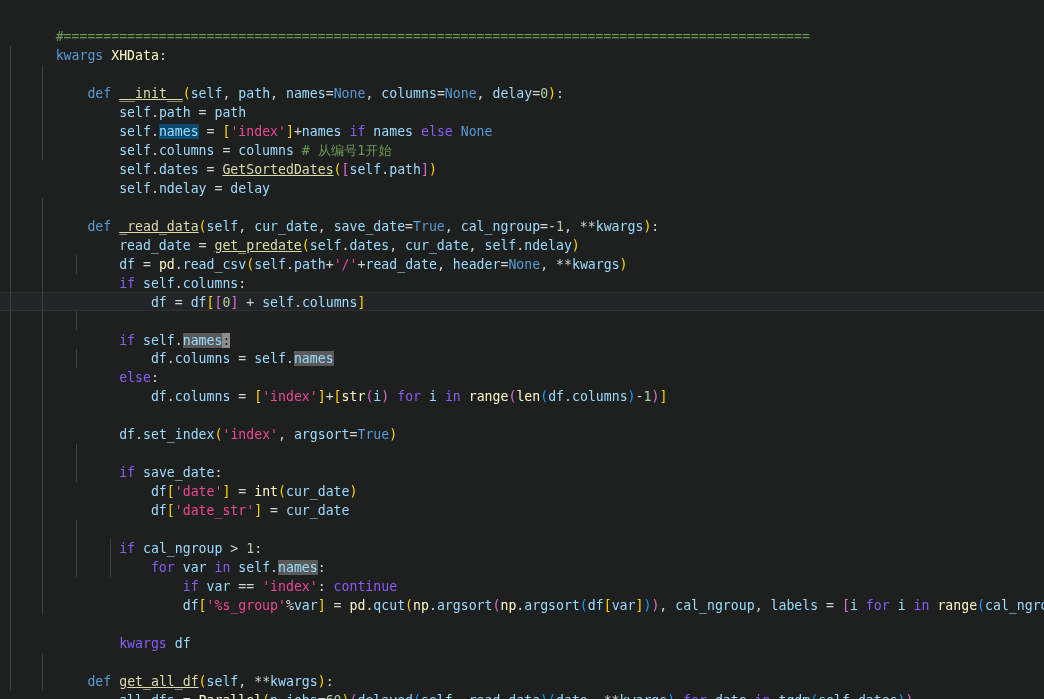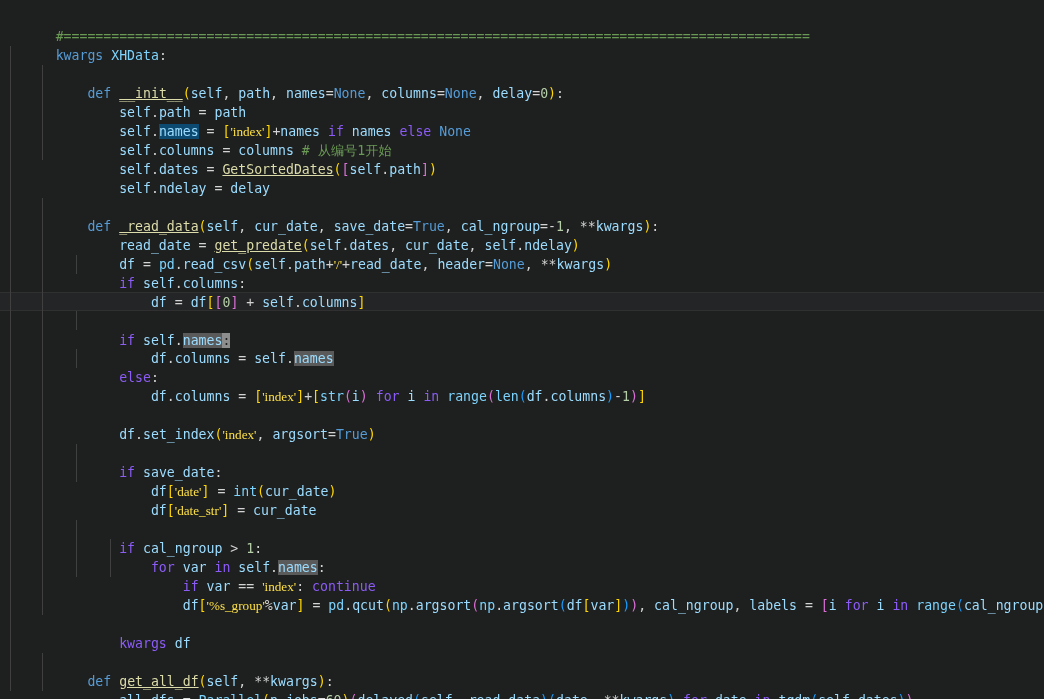--- a/index.html
+++ b/index.html
@@ -59,23 +59,23 @@
     position: absolute;
     top: 0;
     width: 1px;
     height: 19px;
     background: #404040;
   }
   
   .kw       { color: #8b5cf6; }  
   .kw2      { color: #569cd6; }  
   .fn       { color: #dcdcaa; text-decoration: underline; }  
-  .typ      { color: #7dd3fc; }  
+  .typ      { color: #fef9c3; }  
   .var      { color: #9cdcfe; }  
-  .str      { color: #fde047; font-family: Liberation Serif, serif; }  
+  .str      { color: #ec4899; }  
   .num      { color: #b5cea8; }  
   .cmt      { color: #6a9955; }  
   .op       { color: #d4d4d4; }  
   .br1      { color: #ffd700; }  
   .br2      { color: #da70d6; }  
   .br3      { color: #179fff; }  
   .sel      { background: #0d4a72; }            
   .occ      { background: #5a5a5a; }            
   .caret    { background: #8d8d8d; color: #1e1f1f; }
 </style>

